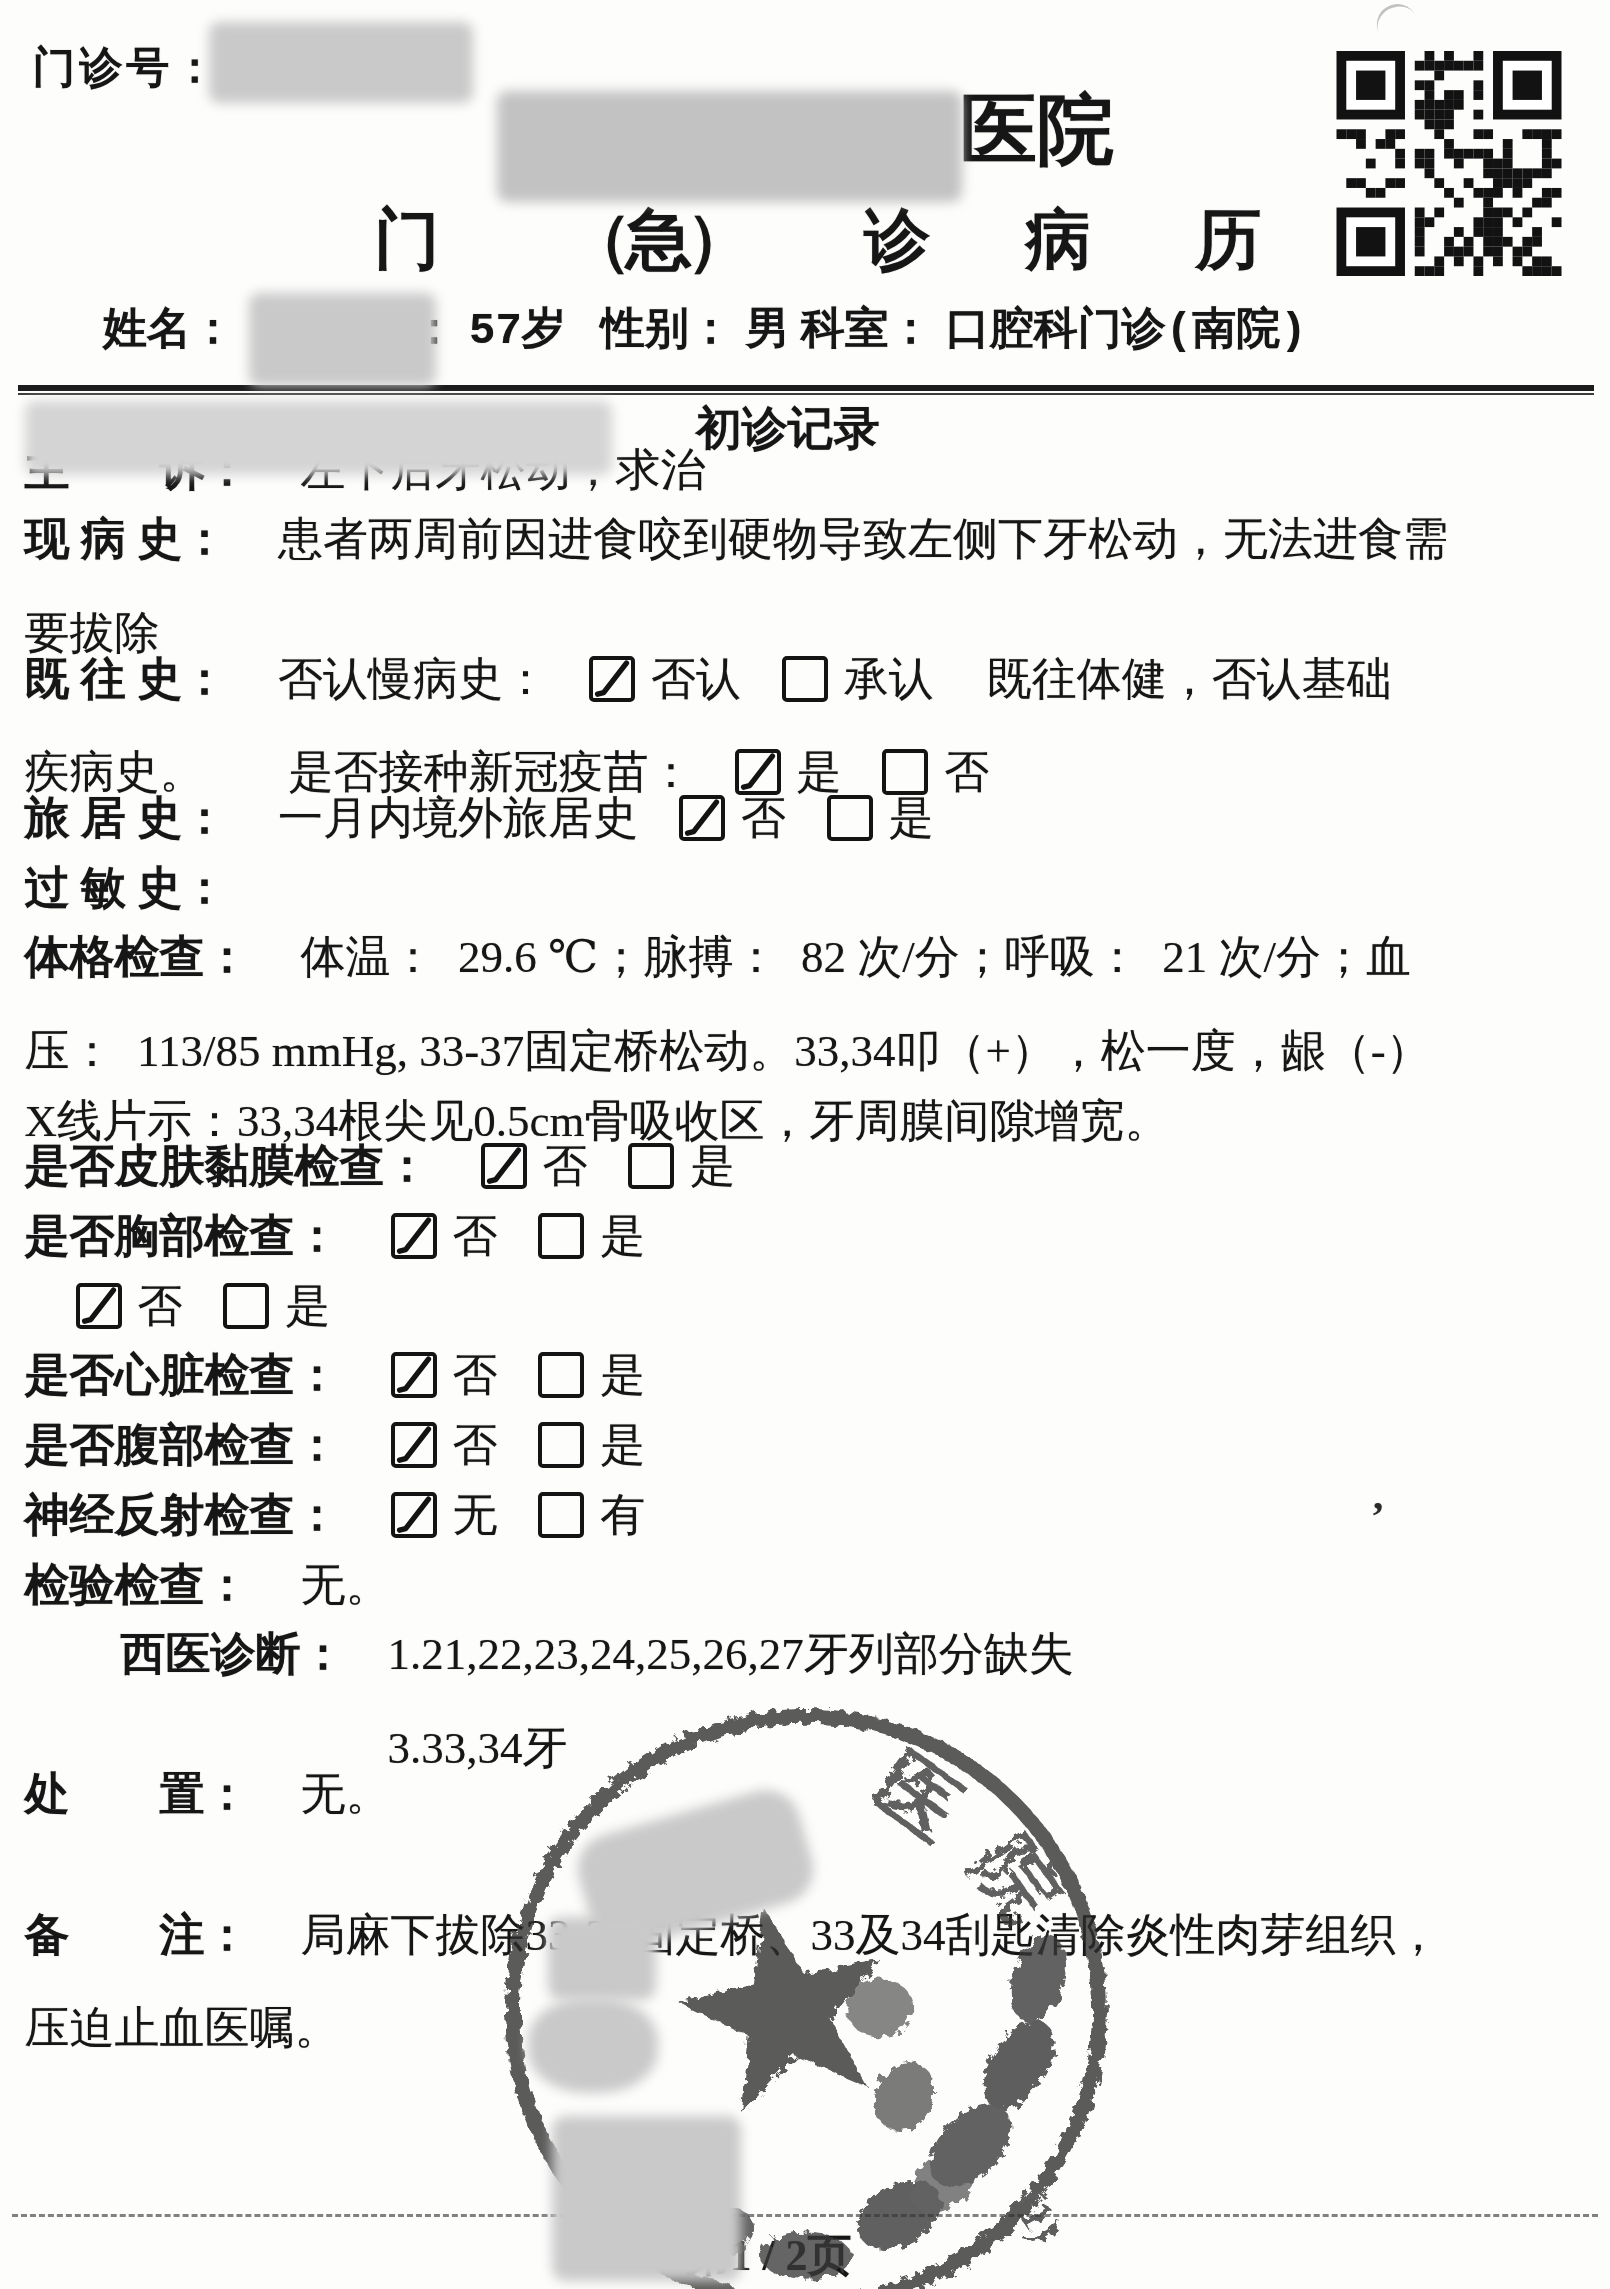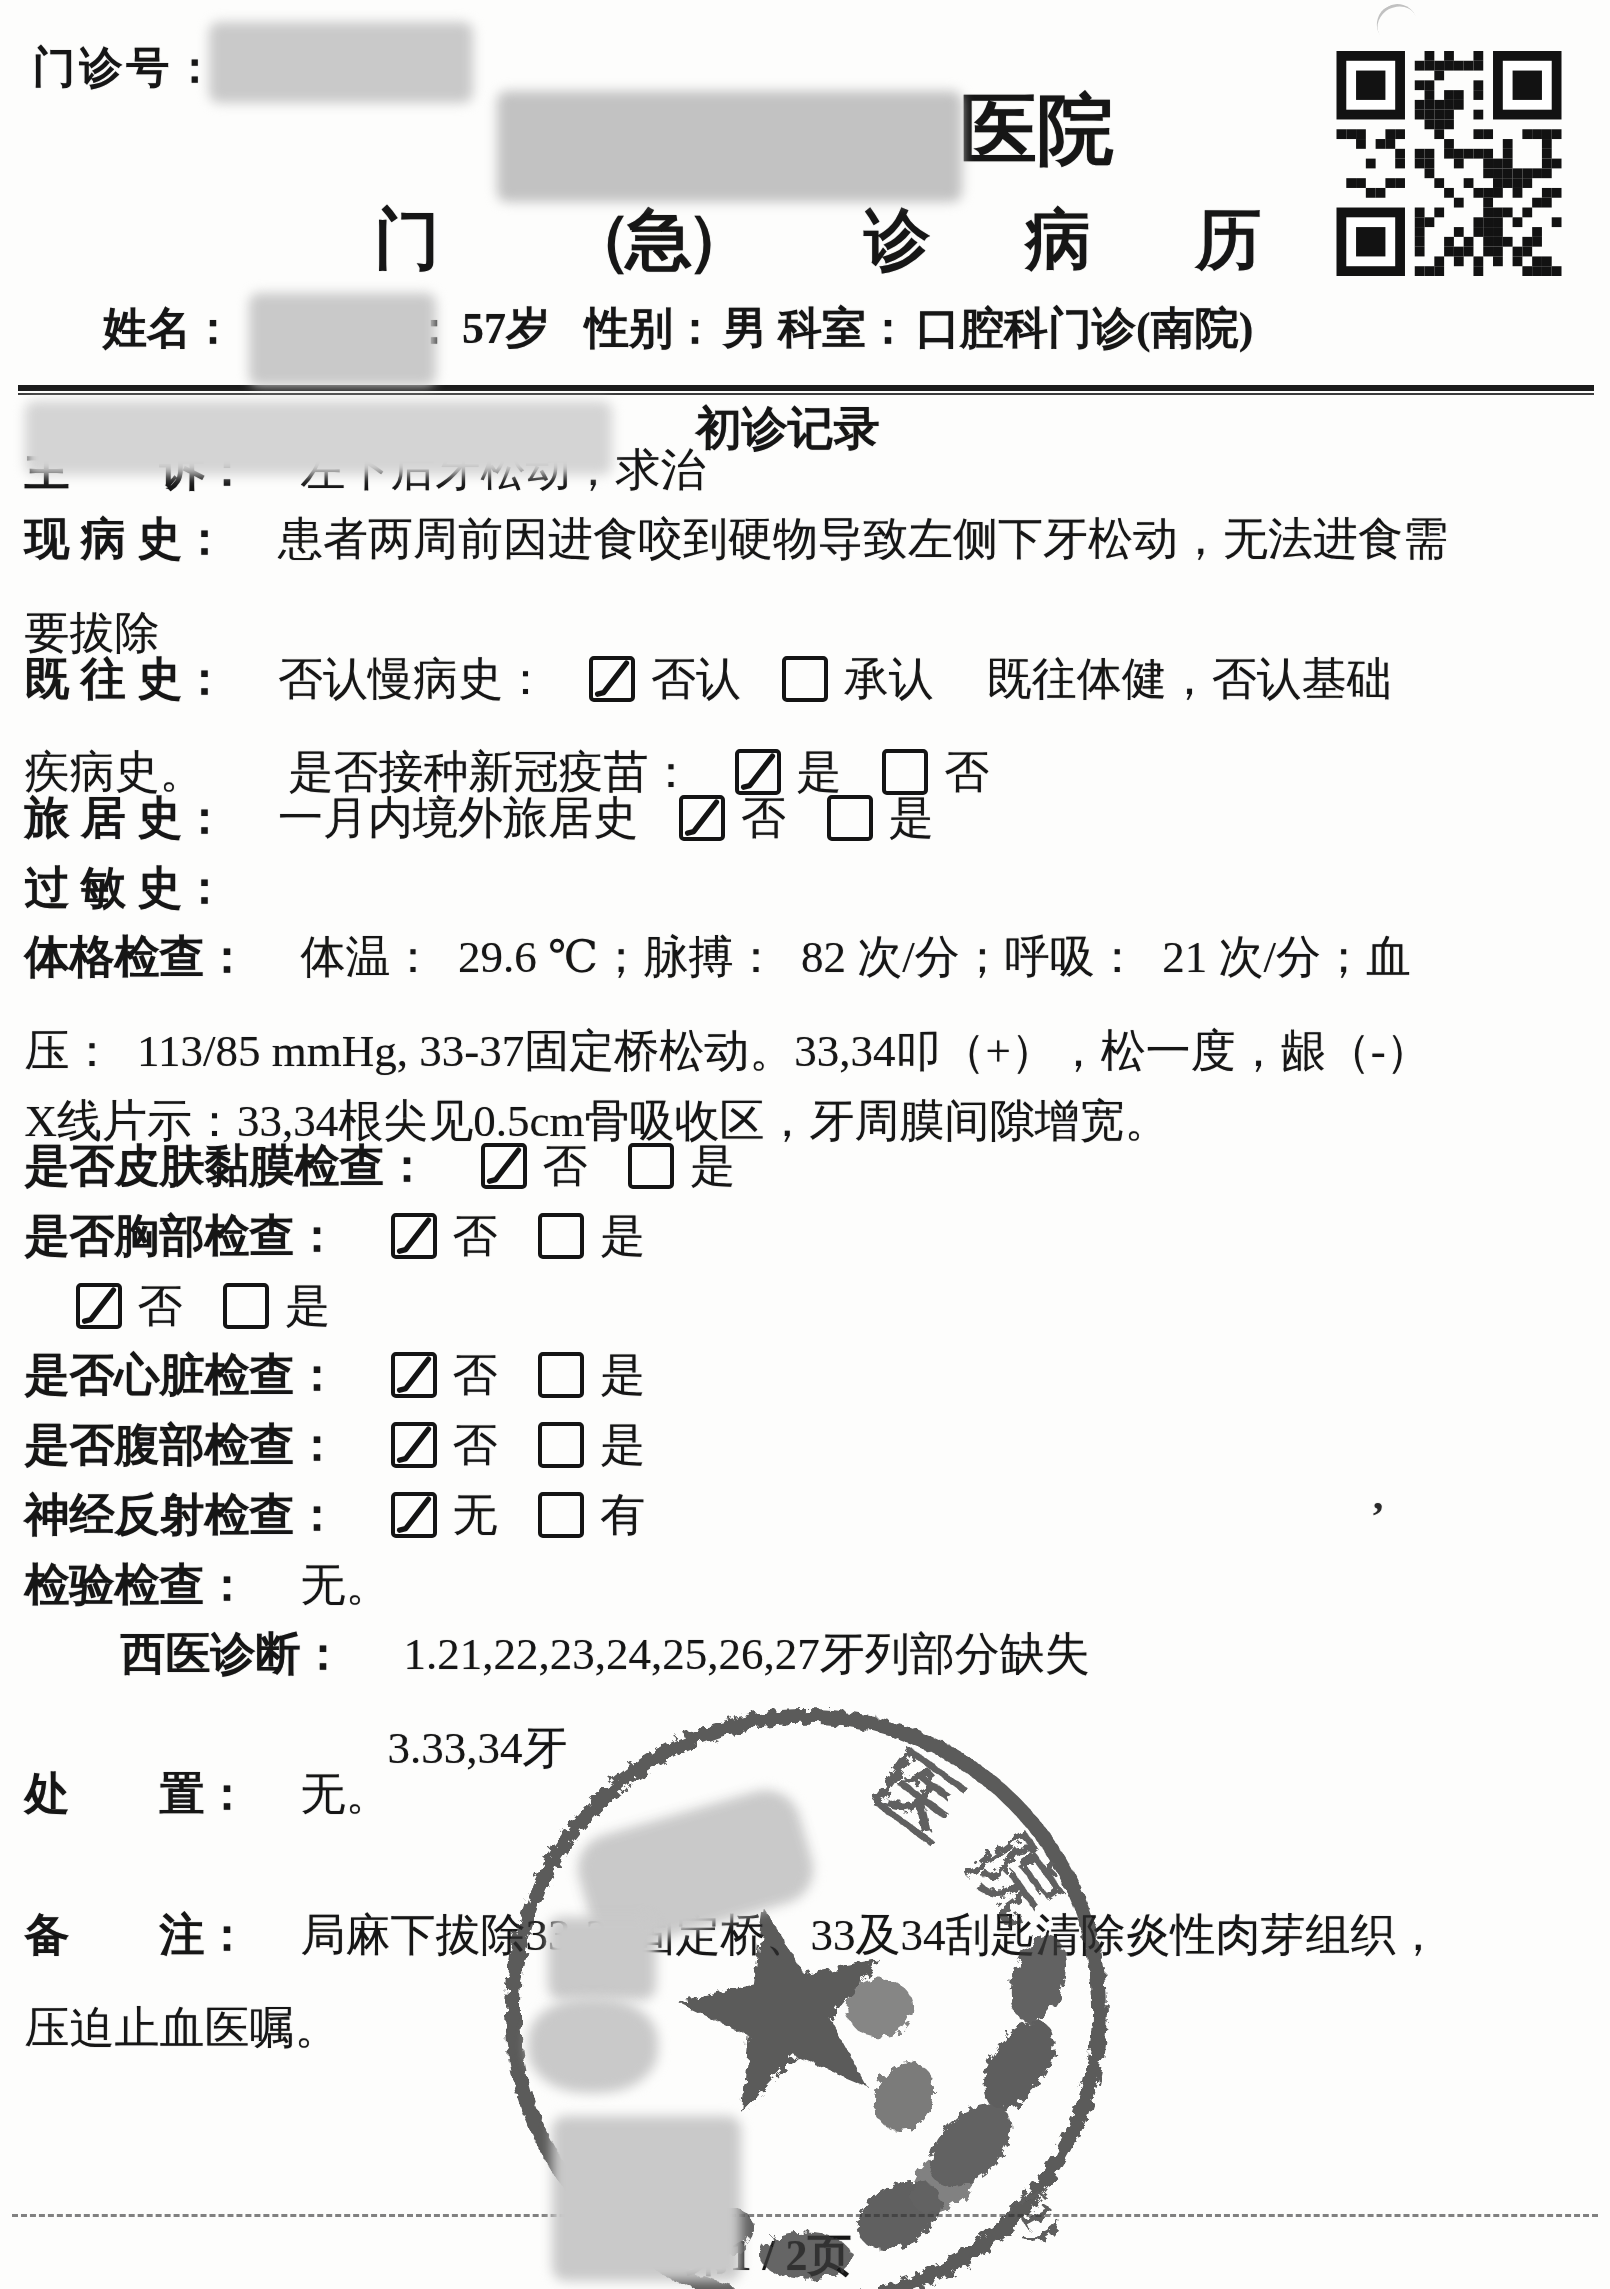--- a/index.html
+++ b/index.html
@@ -15,21 +15,21 @@
   .mrn-label{left:32.5px;top:39px;font-size:43px;font-weight:700;letter-spacing:3.9px;}
   .hospital-suffix{left:960px;top:79px;font-size:77px;font-weight:700;}
   .title-row{left:374px;top:195px;display:flex;font-size:66px;font-weight:700;white-space:nowrap;}
   .title-row .tpart{flex:0 0 auto;}
   .title-row .tpart:nth-child(1){margin-right:126px;}
   .title-row .tpart:nth-child(2){margin-right:118px;letter-spacing:-5.9px;}
   .title-row .tpart:nth-child(3){margin-right:95px;}
   .title-row .tpart:nth-child(4){margin-right:104px;}
   .patient-row{left:103px;top:299px;display:flex;align-items:center;font-size:44px;font-weight:700;white-space:nowrap;}
   .patient-row .pl-age{margin-left:89px;}
-  .patient-row .pv{margin-left:6px;}
+  .patient-row .pv{margin-left:13px;font-family:Liberation Mono, monospace;}
   .patient-row .pl-sex{margin-left:35px;}
   .patient-row .pl-dept{margin-left:11px;}
   .divider{left:17.7px;top:385px;width:1576px;height:11.8px;
     background:linear-gradient(180deg,#1c1c1c 0%,#1c1c1c 48%,rgba(0,0,0,0) 48%,rgba(0,0,0,0) 66%,#3c3c3c 66%,#3c3c3c 84%,rgba(0,0,0,0) 84%);}
   .record-type{left:0;top:398px;width:1611px;text-align:center;font-size:46px;font-weight:700;transform:translateX(-17.7px);}
 
   
   .qr-box{left:1332px;top:51px;width:234px;height:225px;}
   .qr-box svg{width:100%;height:100%;}
 
@@ -45,21 +45,21 @@
   .bb-s4{left:552px;top:2116px;width:189px;height:165px;border-radius:13.8px;}
 
   
   .record-body{position:absolute;left:24.6px;top:445px;width:1569px;z-index:1;}
   .line{display:flex;align-items:center;height:49px;margin-bottom:20.7px;font-size:45px;
         color:#161616;text-shadow:0 0 1px rgba(20,20,20,.45);white-space:nowrap;}
   .lab{font-weight:700;white-space:pre;flex:0 0 auto;}
   .vals{display:flex;align-items:center;margin-left:51px;}
   .cont .vals{margin-left:0;margin-top:48px;}
   .diag-head{padding-left:96px;}
-  .diag-head .vals{margin-left:58px;}
+  .diag-head .vals{margin-left:42px;}
   .diag-cont{padding-left:363px;}
   .before-note{margin-top:92px;}
   .txt{white-space:pre;}
   .after-cb{margin-left:53px;}
   .gap{flex:0 0 auto;}
   .cb{display:inline-flex;width:46px;height:46px;border:4.9px solid #141414;border-radius:4.9px;
       box-sizing:border-box;align-items:center;justify-content:center;flex:0 0 auto;margin-left:41px;}
   .cb svg{width:100%;height:100%;overflow:visible;}
   .cbw{margin-left:15.8px;white-space:pre;}
   .artifact{margin-left:auto;padding-right:209px;font-size:41px;color:#2a2a2a;font-weight:700;}

